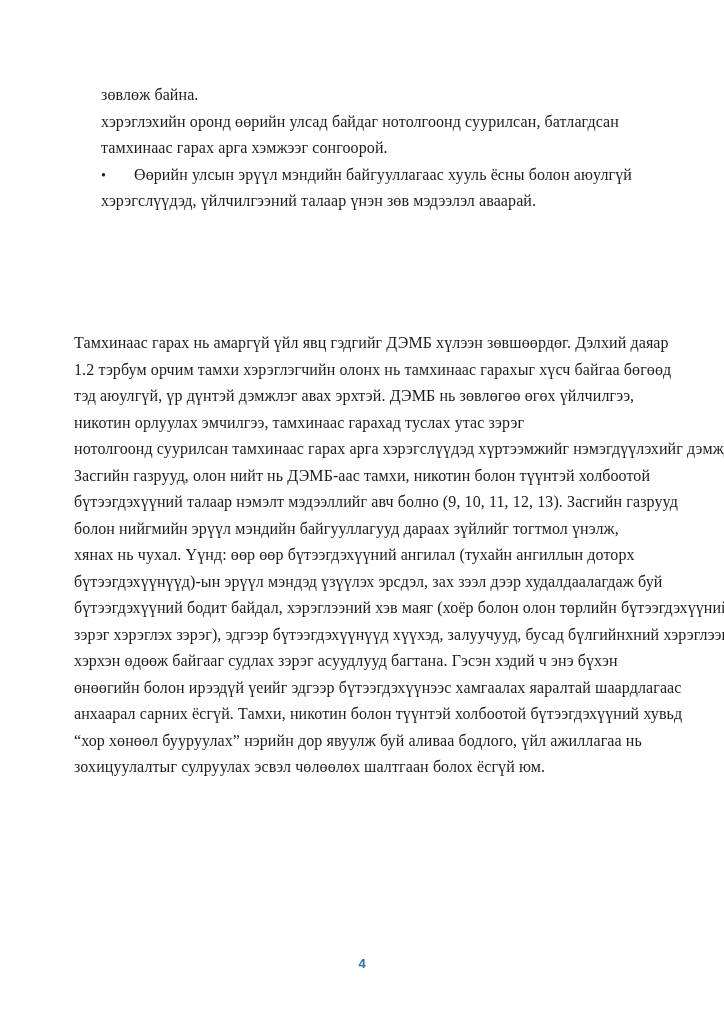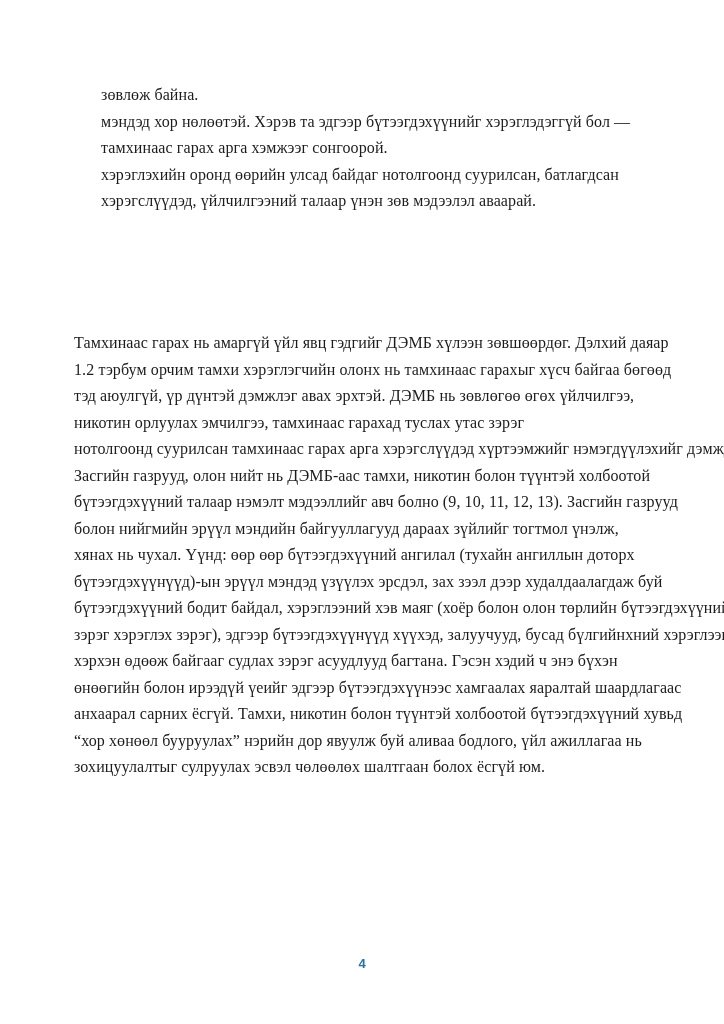--- a/index.html
+++ b/index.html
@@ -51,23 +51,23 @@
     color: #2273ae;
   }
 </style>
 </head>
 <body>
 
 <div class="page">
 
   <div class="intro-block">
       <div class="line">зөвлөж байна.</div>
-      <div class="line">мэндэд хор нөлөөтэй. Хэрэв та эдгээр бүтээгдэхүүнийг хэрэглэдэггүй бол —</div>
+      <div class="line">хэрэглэхийн оронд өөрийн улсад байдаг нотолгоонд суурилсан, батлагдсан</div>
       <div class="line">тамхинаас гарах арга хэмжээг сонгоорой.</div>
-      <div class="line">хэрэглэхийн оронд өөрийн улсад байдаг нотолгоонд суурилсан, батлагдсан</div>
+      <div class="line bullet-line"><span class="bullet">•</span><span>Өөрийн улсын эрүүл мэндийн байгууллагаас хууль ёсны болон аюулгүй</span></div>
       <div class="line">хэрэгслүүдэд, үйлчилгээний талаар үнэн зөв мэдээлэл аваарай.</div>
     </div>
 
   <div class="body-paragraph">
       <div class="line">Тамхинаас гарах нь амаргүй үйл явц гэдгийг ДЭМБ хүлээн зөвшөөрдөг. Дэлхий даяар</div>
       <div class="line">1.2 тэрбум орчим тамхи хэрэглэгчийн олонх нь тамхинаас гарахыг хүсч байгаа бөгөөд</div>
       <div class="line">тэд аюулгүй, үр дүнтэй дэмжлэг авах эрхтэй. ДЭМБ нь зөвлөгөө өгөх үйлчилгээ,</div>
       <div class="line">никотин орлуулах эмчилгээ, тамхинаас гарахад туслах утас зэрэг</div>
       <div class="line">нотолгоонд суурилсан тамхинаас гарах арга хэрэгслүүдэд хүртээмжийг нэмэгдүүлэхийг дэмждэг.</div>
       <div class="line">Засгийн газрууд, олон нийт нь ДЭМБ-аас тамхи, никотин болон түүнтэй холбоотой</div>

